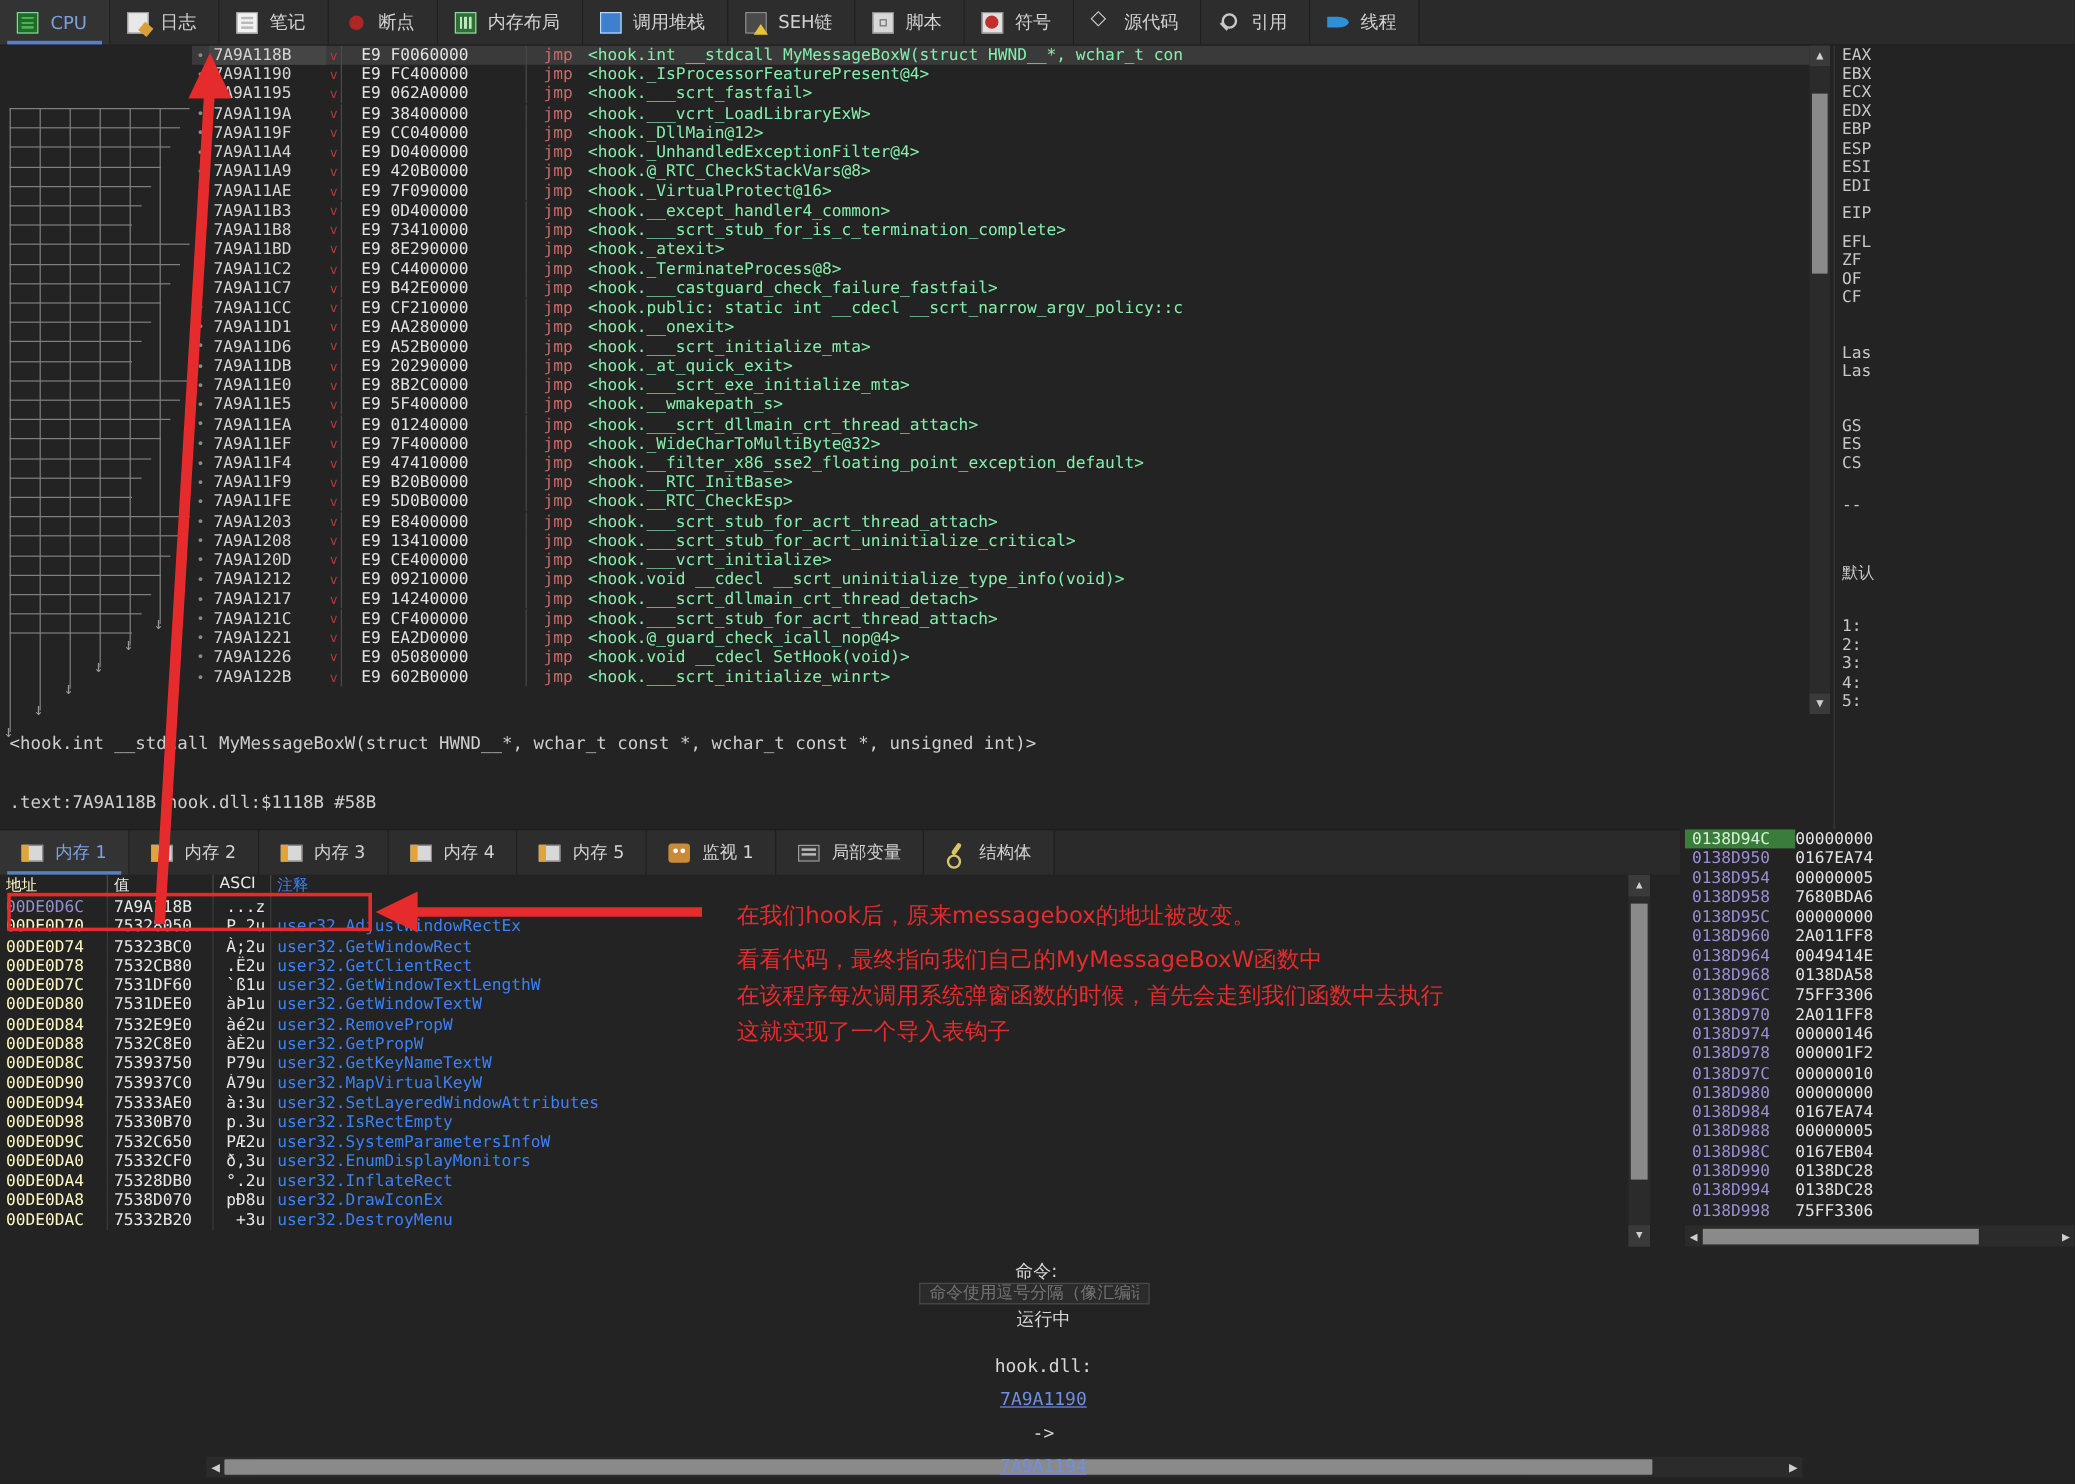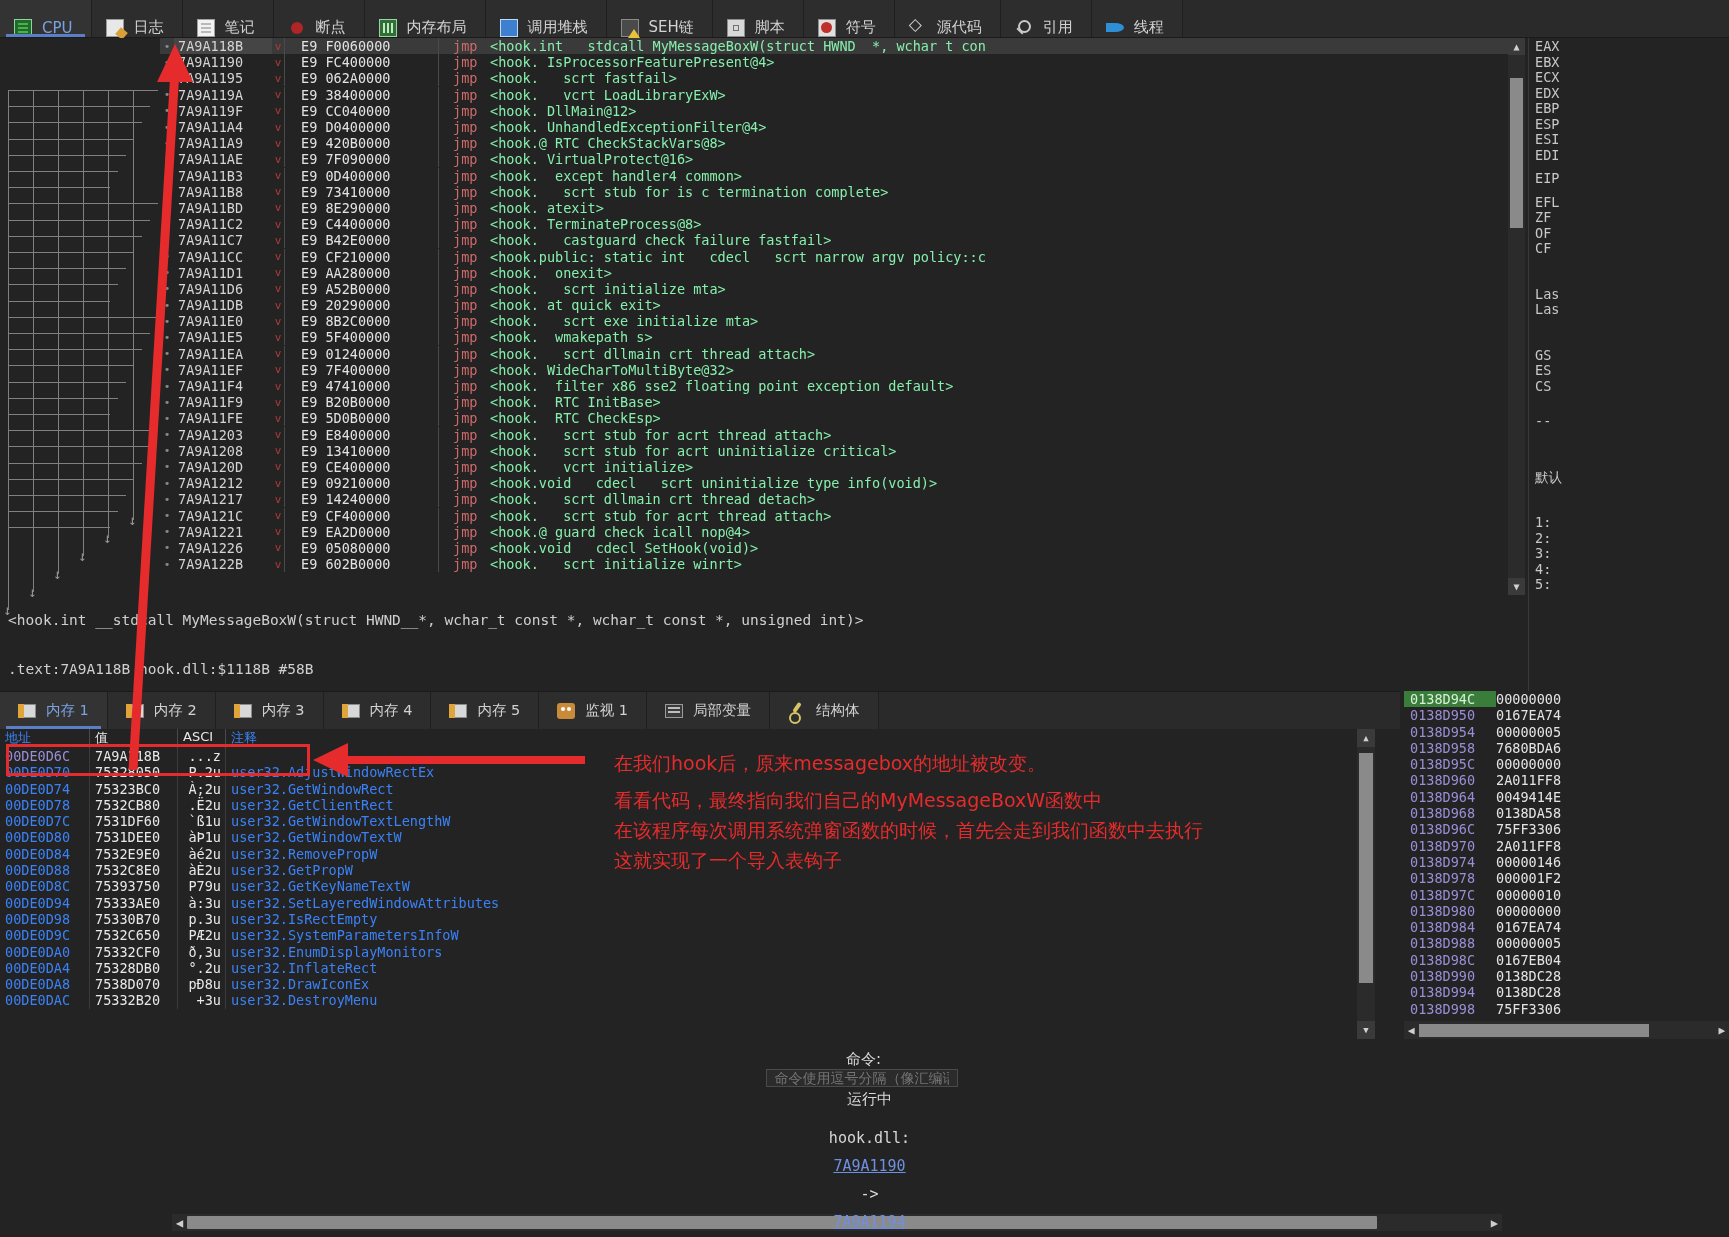--- a/index.html
+++ b/index.html
@@ -11,21 +11,21 @@
   }
   #app { position: relative; width: 1729px; height: 1237px; background: #232323; }
 
   
   .topbar {
     display: flex; align-items: stretch;
     height: 38px; background: #2a2a2a;
     border-bottom: 1px solid #1b1b1b;
   }
   .ttab {
-    display: flex; align-items: flex-end; gap: 10px;
+    display: flex; align-items: center; gap: 10px;
     padding: 0 18px 0 14px;
     background: #2d2d2d;
     border-right: 1px solid #1f1f1f;
     color: #d2d2d2;
     font-family: "DejaVu Sans", sans-serif;
     font-size: 15px;
     position: relative;
     white-space: nowrap;
     cursor: default;
   }
@@ -139,21 +139,21 @@
 
   
   .dump { position:absolute; left:0; top:729px; width:1375px; height:310px;
       background:#232323; overflow:hidden; }
   .dhead { display:flex; height:19px; font-size:13px; color:#d8d8d8;
       font-family:"DejaVu Sans", sans-serif; }
   .dhead div { border-right:1px solid #4a4a4a; padding-left:5px; }
   .drow2 { display:flex; height:16.3px; font-size:13.5px;
       font-family:"DejaVu Sans Mono", monospace; white-space:nowrap; }
   .drow2 > div { border-right:1px solid #3a3a3a; padding-left:5px; overflow:hidden; }
-  .d-addr { width:90px; flex:0 0 90px; color:#3b82f6; }
+  .d-addr { width:90px; flex:0 0 90px; color:#fef9c3; }
   .d-val  { width:88px; flex:0 0 88px; color:#e8e8e8; }
   .d-asc  { width:48px; flex:0 0 48px; color:#e8e8e8; text-align:right; padding-right:4px;}
   .d-cmt  { flex:1 1 auto; color:#3b82f6; border-right:none !important; }
   .drow2.first .d-addr { color:#9a8fd6; }
 
   .dumpscroll { position:absolute; right:0; top:0; width:18px; bottom:0; background:#2b2b2b; }
   .dumpscroll .thumb { position:absolute; left:2px; right:2px; top:24px; height:230px; background:#8a8a8a;}
   .dumpscroll .ab { position:absolute; left:0; right:0; height:18px; background:#3a3a3a; color:#d0d0d0;
       font-size:9px; text-align:center; line-height:18px;}
 
@@ -695,20 +695,26 @@
           <div class="d-asc">àÈ2u</div>
           <div class="d-cmt">user32.GetPropW</div>
         </div>
         <div class="drow2">
           <div class="d-addr">00DE0D8C</div>
           <div class="d-val">75393750</div>
           <div class="d-asc">P79u</div>
           <div class="d-cmt">user32.GetKeyNameTextW</div>
         </div>
         <div class="drow2">
+          <div class="d-addr">00DE0D90</div>
+          <div class="d-val">753937C0</div>
+          <div class="d-asc">À79u</div>
+          <div class="d-cmt">user32.MapVirtualKeyW</div>
+        </div>
+        <div class="drow2">
           <div class="d-addr">00DE0D94</div>
           <div class="d-val">75333AE0</div>
           <div class="d-asc">à:3u</div>
           <div class="d-cmt">user32.SetLayeredWindowAttributes</div>
         </div>
         <div class="drow2">
           <div class="d-addr">00DE0D98</div>
           <div class="d-val">75330B70</div>
           <div class="d-asc">p.3u</div>
           <div class="d-cmt">user32.IsRectEmpty</div>

